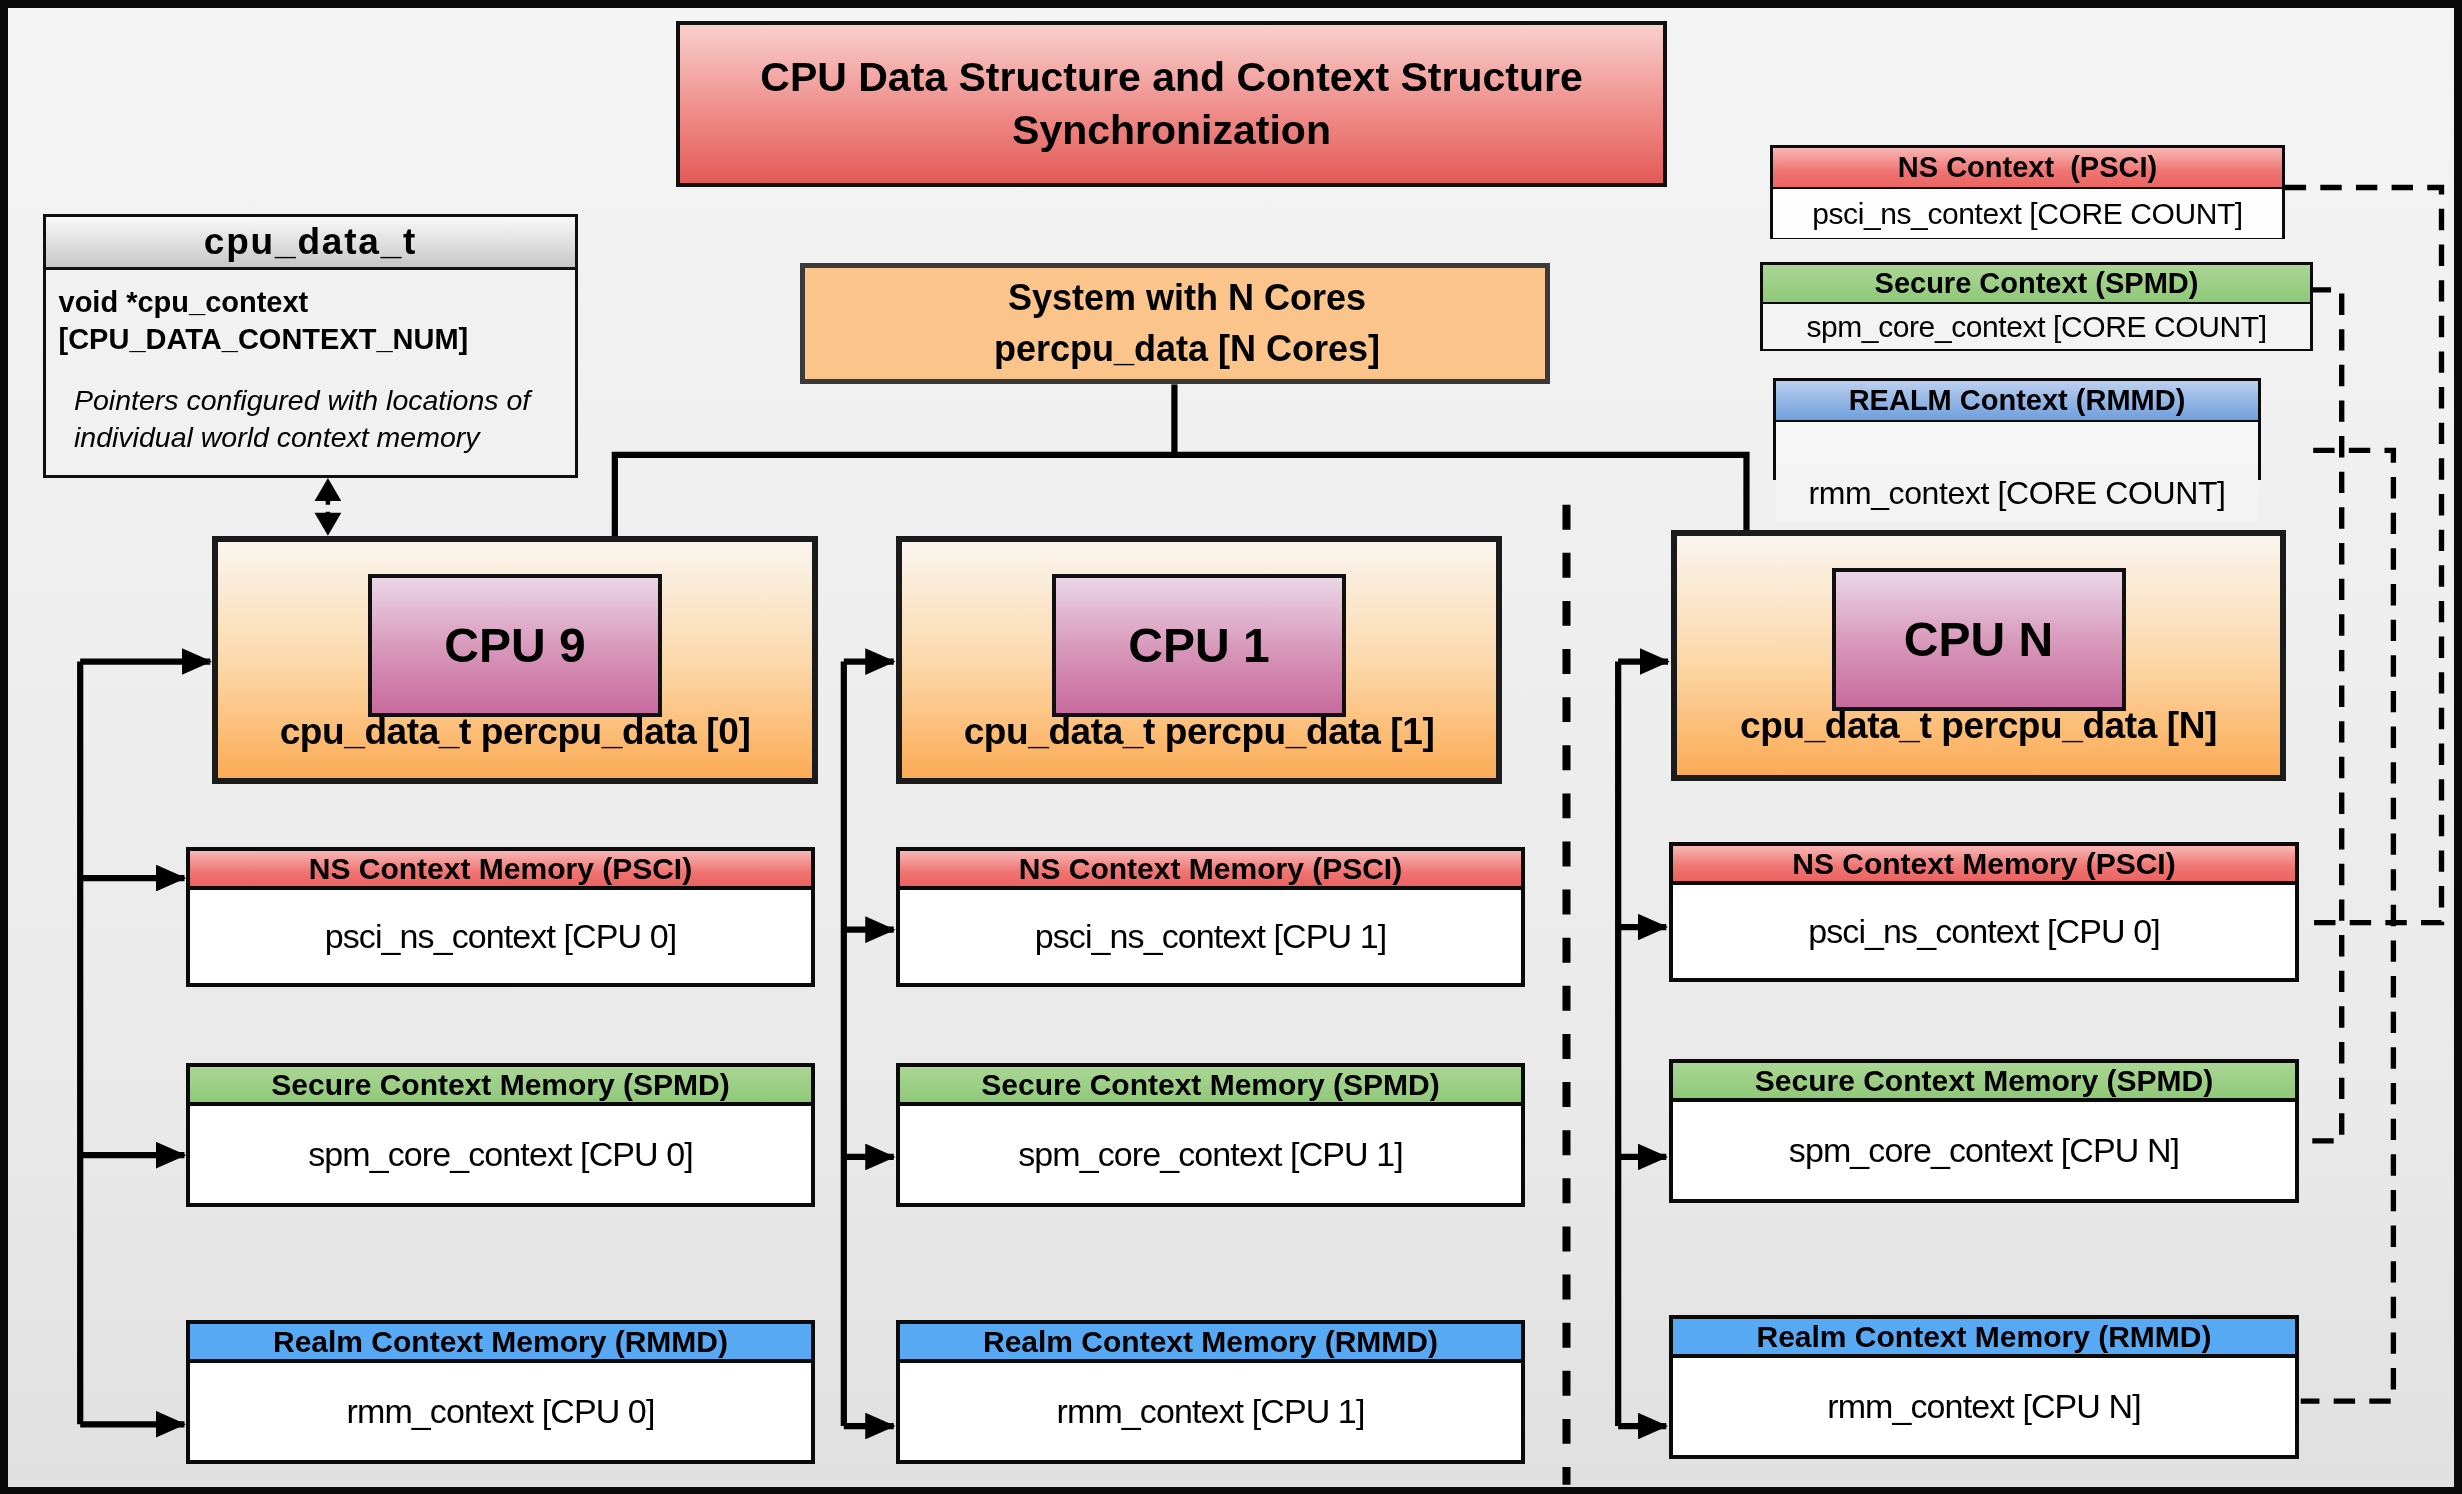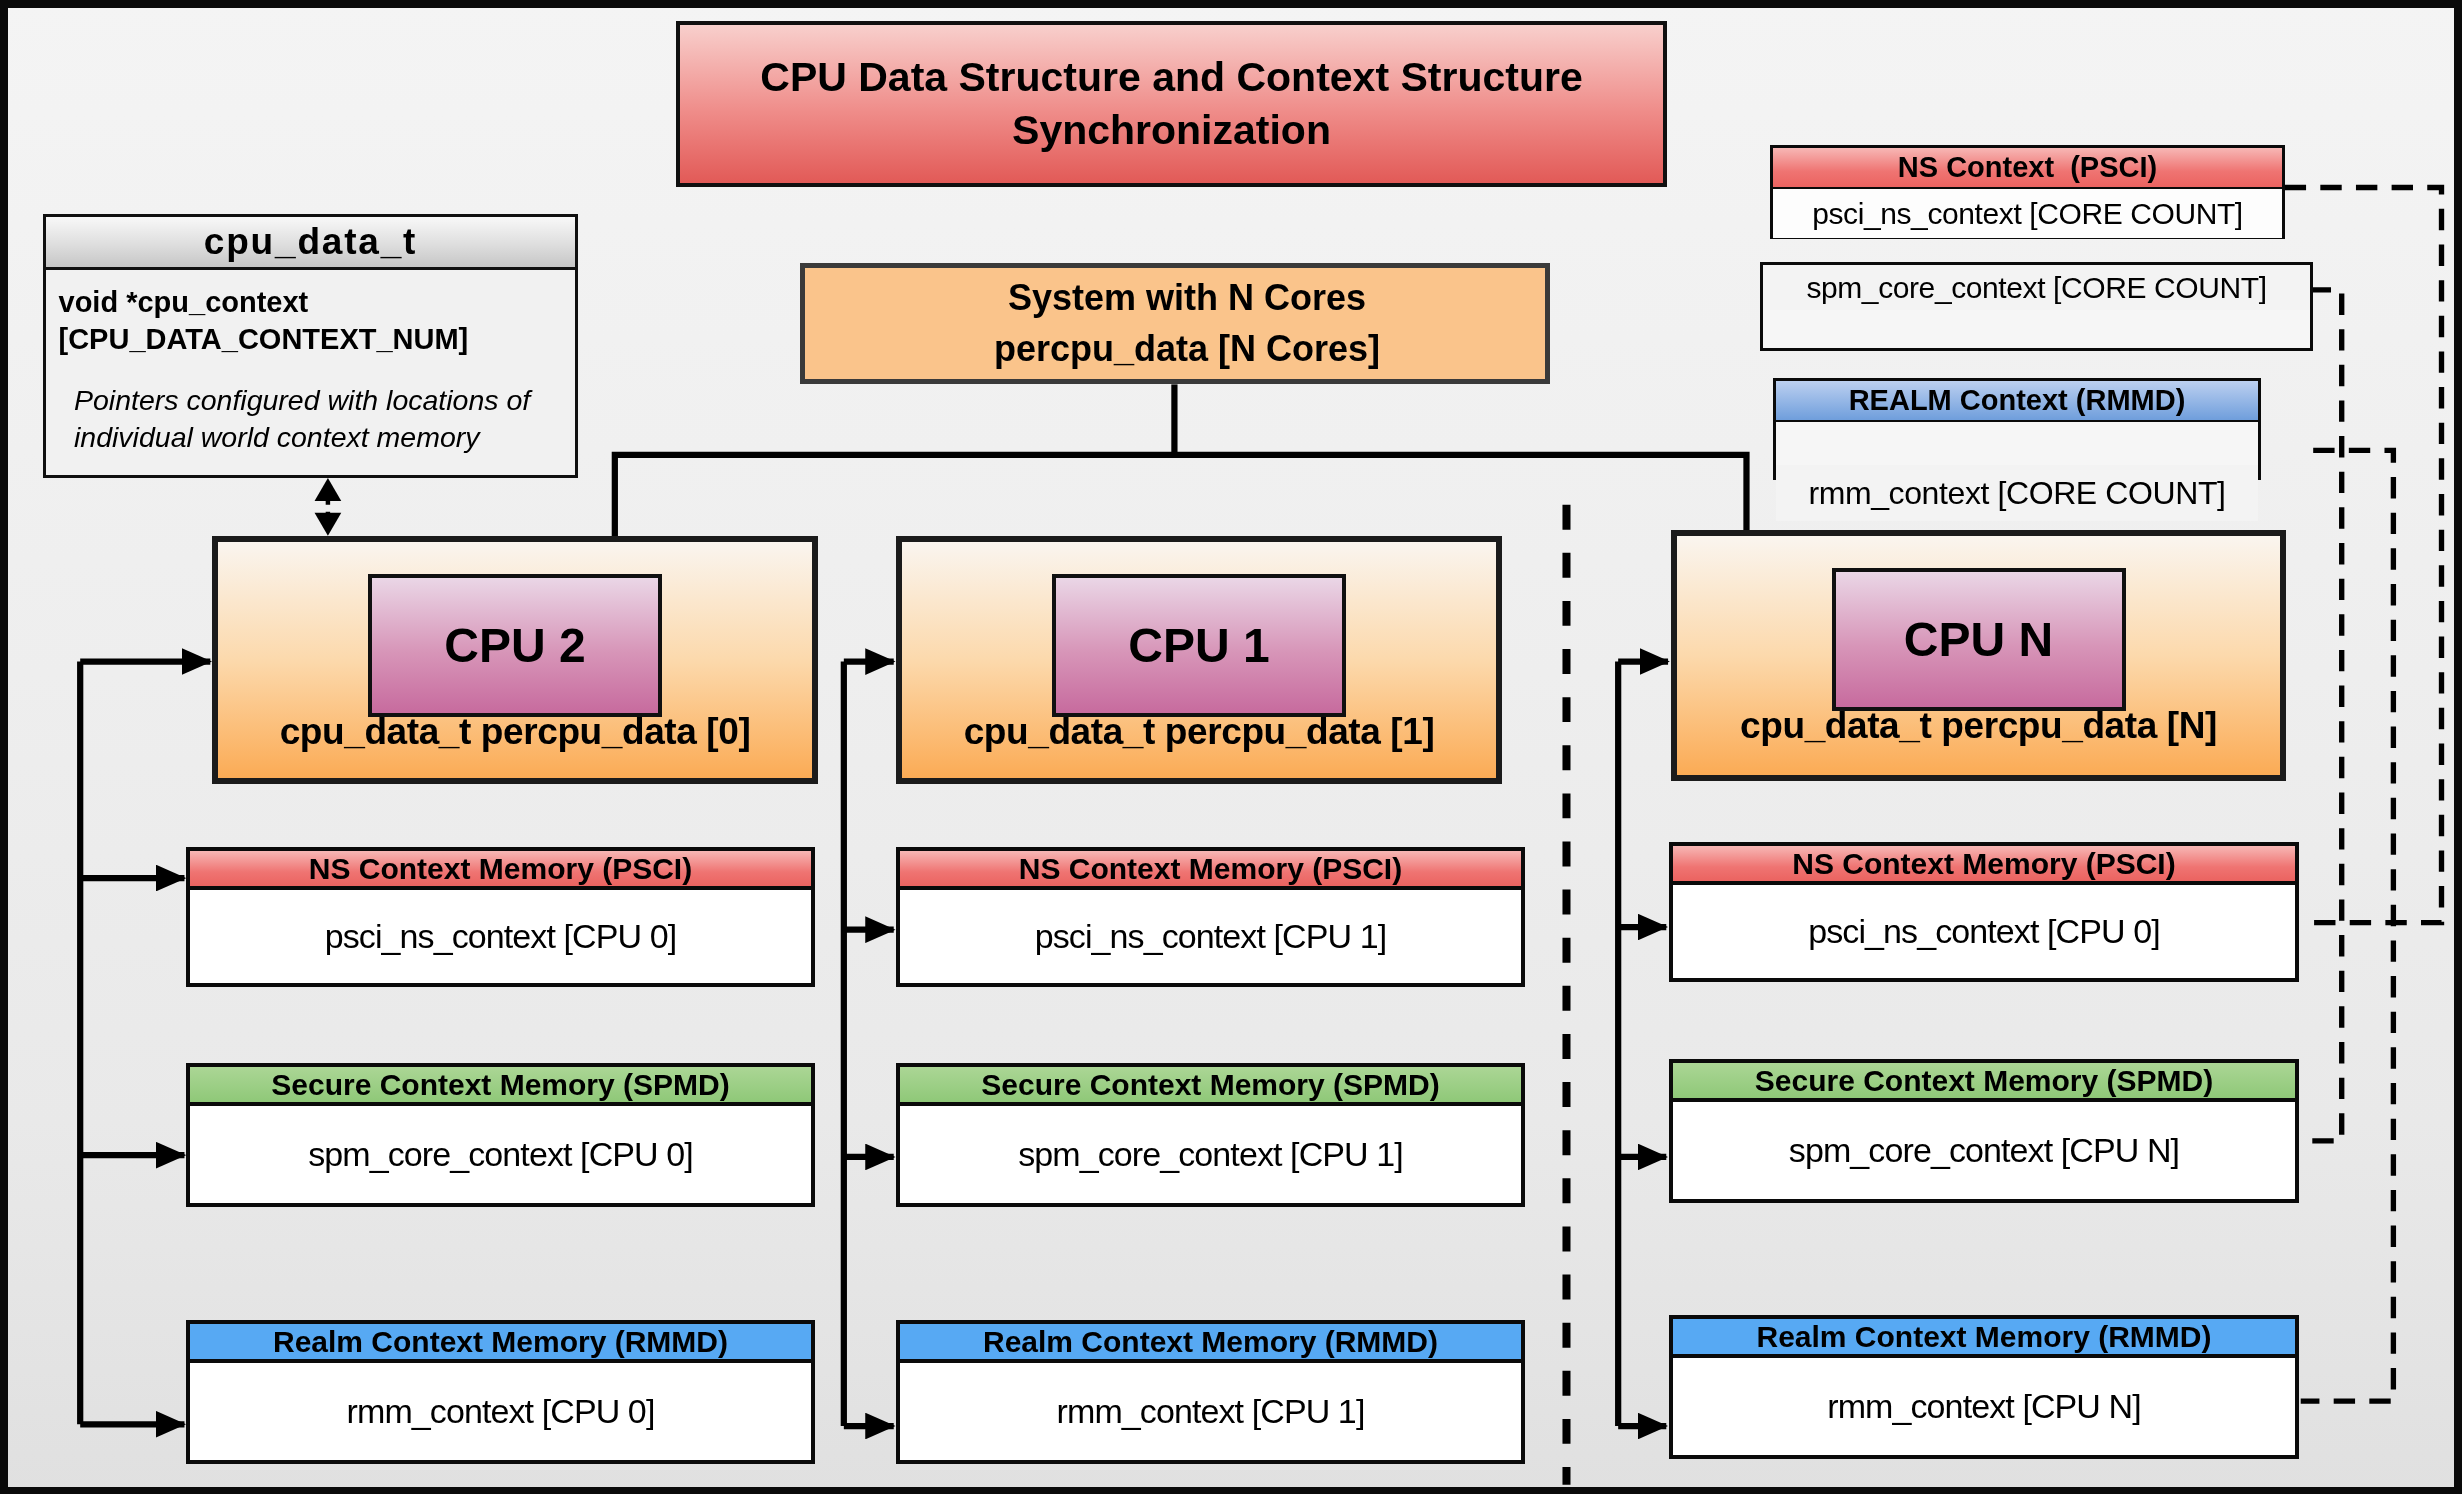--- a/index.html
+++ b/index.html
@@ -105,30 +105,31 @@
     <div>System with N Cores</div>
     <div>percpu_data [N Cores]</div>
   </div>
 
   <div class="box legend" style="left:1770px;top:145px;width:515px;height:94px;">
     <div class="lhdr hdr-ns" style="height:39px;">NS Context  (PSCI)</div>
     <div class="lbody body-white" style="height:49px;">psci_ns_context [CORE COUNT]</div>
   </div>
 
   <div class="box legend" style="left:1760px;top:262px;width:553px;height:89px;">
+    <div class="lhdr hdr-sec" style="height:37px;">Secure Context (SPMD)</div>
     <div class="lbody body-gray" style="height:45px;text-align:center;">spm_core_context [CORE COUNT]</div>
   </div>
 
   <div class="box legend" style="left:1773px;top:378px;width:488px;height:102px;">
     <div class="lhdr hdr-realm-grad" style="height:39px;">REALM Context (RMMD)</div>
     <div class="lbody body-gray" style="height:56px;font-size:32px;margin-top:43px;">rmm_context [CORE COUNT]</div>
   </div>
 
   <div class="box cpubox" style="left:212px;top:536px;width:606px;height:248px;">
-    <div class="badge">CPU 2</div>
+    <div class="badge">CPU 9</div>
     <div class="cpulabel">cpu_data_t percpu_data [0]</div>
   </div>
   <div class="box ctx" style="left:186px;top:847px;width:629px;height:140px;">
     <div class="chdr hdr-ns">NS Context Memory (PSCI)</div>
     <div class="cbody">psci_ns_context [CPU 0]</div>
   </div>
   <div class="box ctx" style="left:186px;top:1063px;width:629px;height:144px;">
     <div class="chdr hdr-sec">Secure Context Memory (SPMD)</div>
     <div class="cbody">spm_core_context [CPU 0]</div>
   </div>

